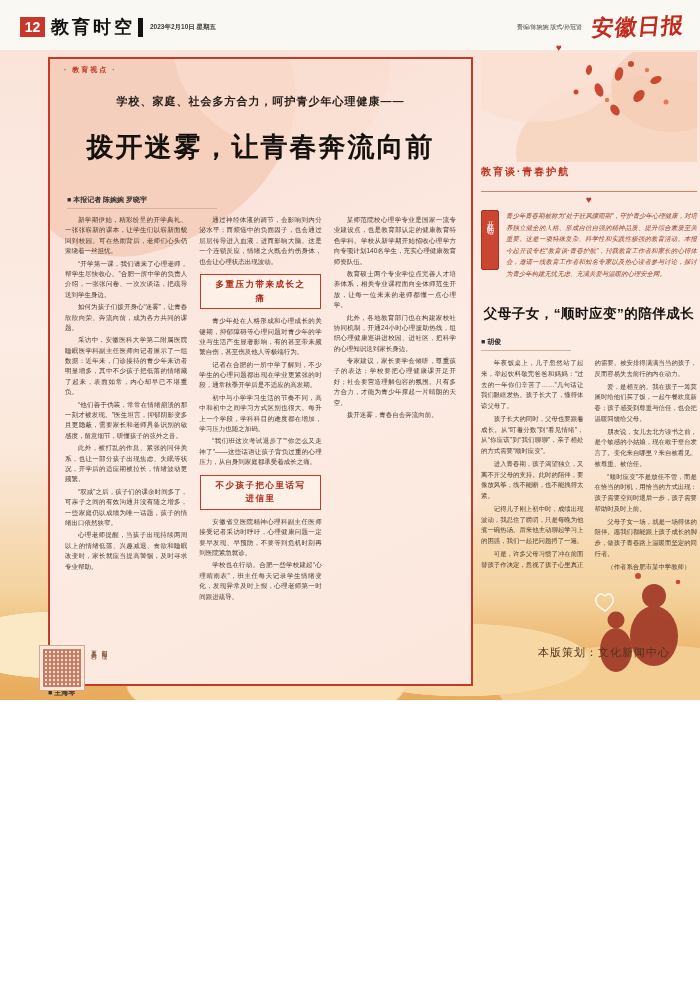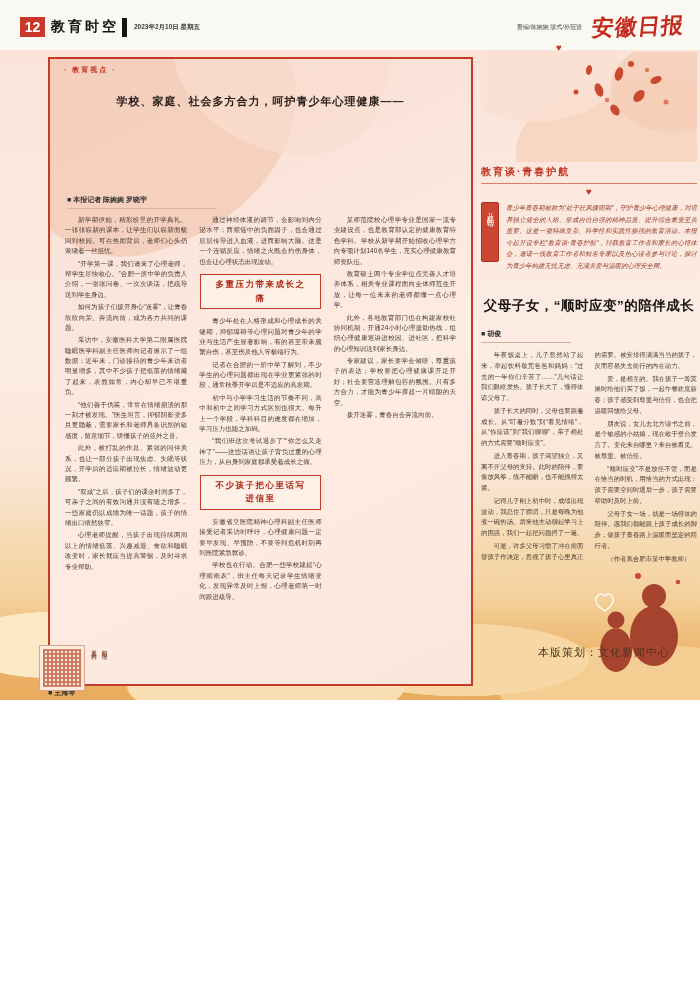--- a/index.html
+++ b/index.html
@@ -2,21 +2,21 @@
 <html><head>
 <meta charset="utf-8">
 <style>
   html,body{margin:0;padding:0;}
   .page{position:relative;width:700px;height:700px;background:#faf8f3;overflow:hidden;
         font-family:"Liberation Sans",sans-serif;color:#3c3129;}
   
   .header-bar{position:absolute;left:20px;top:11px;right:16px;height:32px;display:flex;align-items:center;z-index:3;}
   .pageno{width:25px;height:20px;background:#c8372a;color:#fff;font-weight:bold;font-size:14px;
           display:flex;align-items:center;justify-content:center;margin-right:6px;}
-  .section-title{font-size:14px;font-weight:900;letter-spacing:3px;color:#141414;}
+  .section-title{font-size:18px;font-weight:900;letter-spacing:3px;color:#141414;}
   .vbar{width:5px;height:19px;background:#141414;margin:0 7px 0 3px;}
   .issue-date{font-size:6.5px;color:#3a3a3a;font-weight:bold;}
   .header-right{margin-left:auto;display:flex;align-items:center;gap:10px;}
   .editors{font-size:6px;color:#4a4a4a;}
   .masthead{font-size:22px;font-weight:900;color:#c22a1d;transform:skewX(-8deg) rotate(-2deg);
             font-family:"Liberation Serif",serif;letter-spacing:1px;}
   
   .content-bg{position:absolute;left:0;right:0;top:50px;bottom:0;
     background:linear-gradient(180deg,#fae4da 0%,#fcece3 45%,#fae6d6 70%,#f6d8ac 86%,#efbe7c 95%,#e9ad60 100%);z-index:0;}
   .clouds{position:absolute;left:0;right:0;bottom:0;height:250px;z-index:1;pointer-events:none;
@@ -45,21 +45,21 @@
     font-size:8.5px;text-align:center;padding:3px 12px;letter-spacing:1.5px;}
   
   .letters{position:absolute;left:48px;top:688px;width:421px;height:244px;z-index:2;}
   .l-title{text-align:center;font-size:17px;font-weight:900;color:#1a1410;letter-spacing:2px;margin:4px 0 8px;}
   .l-byline{font-size:7px;font-weight:bold;color:#333;border-bottom:1px solid #cdb39e;padding-bottom:3px;width:120px;margin-bottom:6px;}
   .l-cols{column-count:3;column-gap:12px;font-size:6.5px;line-height:1.6;text-align:justify;color:#4a3d33;height:172px;overflow:hidden;}
   
   .right-col{position:absolute;left:481px;top:52px;width:216px;z-index:2;}
   .illus{width:216px;height:110px;display:block;}
   .r-header{margin-top:3px;font-size:10px;font-weight:900;color:#bf3423;letter-spacing:2px;
-    border-bottom:1px solid #d98068;padding-bottom:4px;}
+    border-bottom:1px solid #d98068;padding-bottom:12px;}
   .heart-mark{text-align:center;color:#c0392b;font-size:10px;height:12px;line-height:12px;margin-top:2px;}
   .intro-row{display:flex;gap:7px;margin-top:4px;align-items:flex-start;}
   .open-tag{writing-mode:vertical-rl;background:#cb4630;color:#fff;font-size:7px;letter-spacing:2px;
     padding:5px 3px;border-radius:2px;border:1px solid #a93320;height:48px;flex:0 0 auto;}
   .intro-text{flex:1;font-size:6.4px;line-height:1.8;color:#95402d;font-style:italic;text-align:justify;}
   .r-title{margin-top:26px;text-align:center;font-size:13.5px;font-weight:900;color:#171310;letter-spacing:.5px;}
   .r-byline{margin-top:14px;font-size:7px;font-weight:bold;color:#333;border-bottom:1px solid #cdb39e;padding-bottom:3px;width:90px;}
   .r-body{margin-top:7px;column-count:2;column-gap:11px;font-size:6.4px;line-height:1.68;text-align:justify;
     color:#4a3c32;height:470px;overflow:hidden;}
   
@@ -91,20 +91,21 @@
     </div>
   </div>
 
   <div class="deco-heart" style="left:556px;top:42px;font-size:10px;">♥</div>
 
   <div class="main-box">
     <div class="main-blob"></div>
     <div class="main-blob2"></div>
     <div class="kicker">· 教育视点 ·</div>
     <div class="m-subtitle">学校、家庭、社会多方合力，呵护青少年心理健康——</div>
+    <div class="m-title">拨开迷雾，让青春奔流向前</div>
     <div class="m-byline">■ 本报记者  陈婉婉  罗晓宇</div>
     <div class="m-cols">
       <div class="m-col">
         <div>
             <p class="para">新学期伊始，精彩纷呈的开学典礼、一张张崭新的课本，让学生们以崭新面貌回到校园。可在热闹背后，老师们心头仍萦绕着一丝担忧。</p>
             <p class="para">“开学第一课，我们请来了心理老师，帮学生尽快收心。”合肥一所中学的负责人介绍，一张张问卷、一次次谈话，把疏导送到学生身边。</p>
             <p class="para">如何为孩子们拨开身心“迷雾”，让青春欣欣向荣、奔流向前，成为各方共同的课题。</p>
           </div>
         <div>
             <p class="para">采访中，安徽医科大学第二附属医院睡眠医学科副主任医师向记者展示了一组数据：近年来，门诊接待的青少年来访者明显增多，其中不少孩子把低落的情绪藏了起来，表面如常，内心却早已不堪重负。</p>

